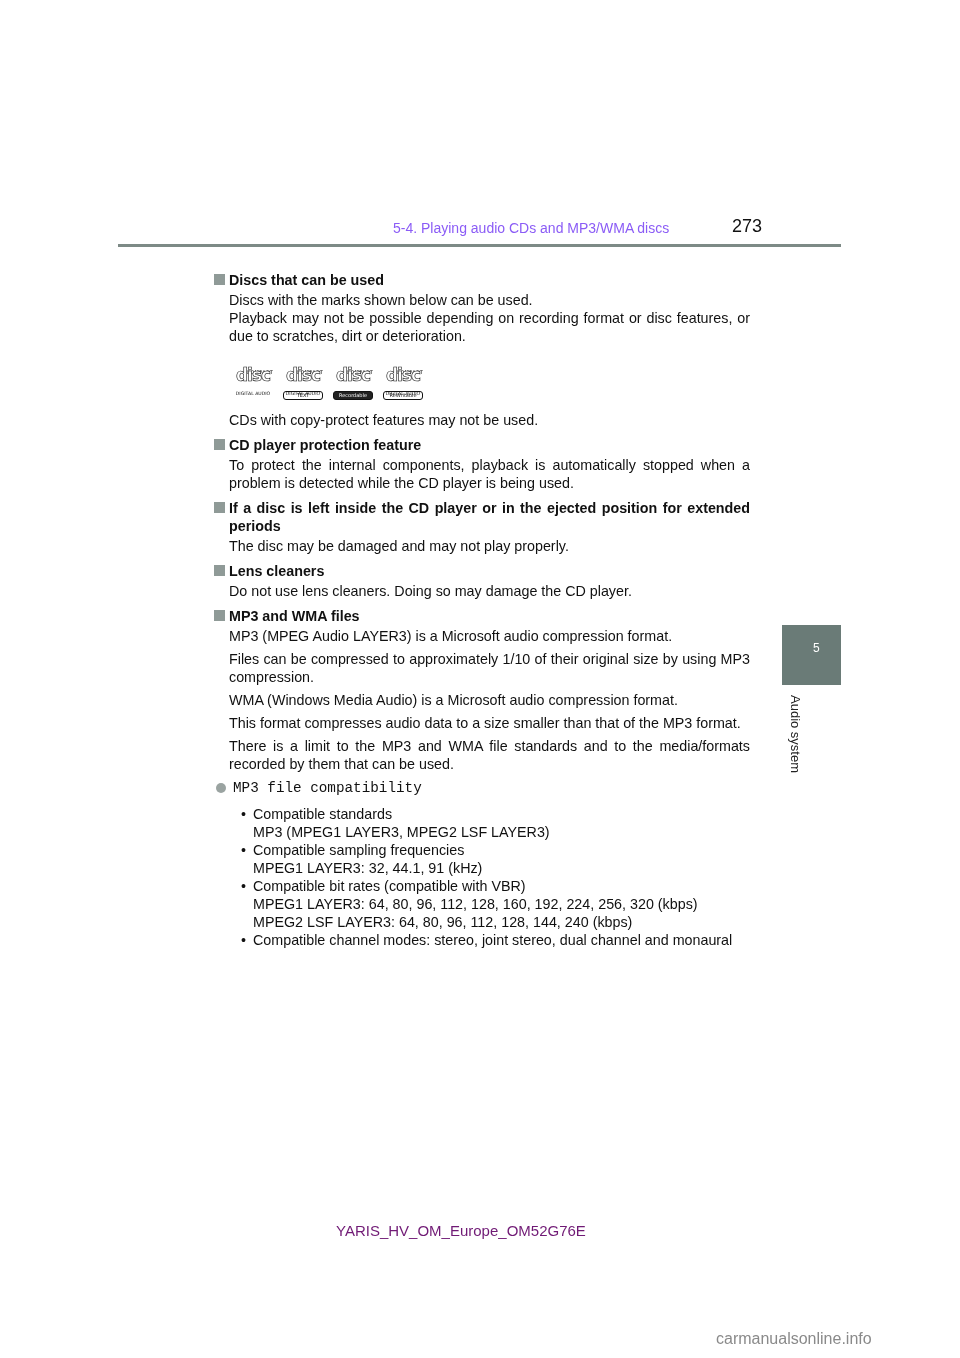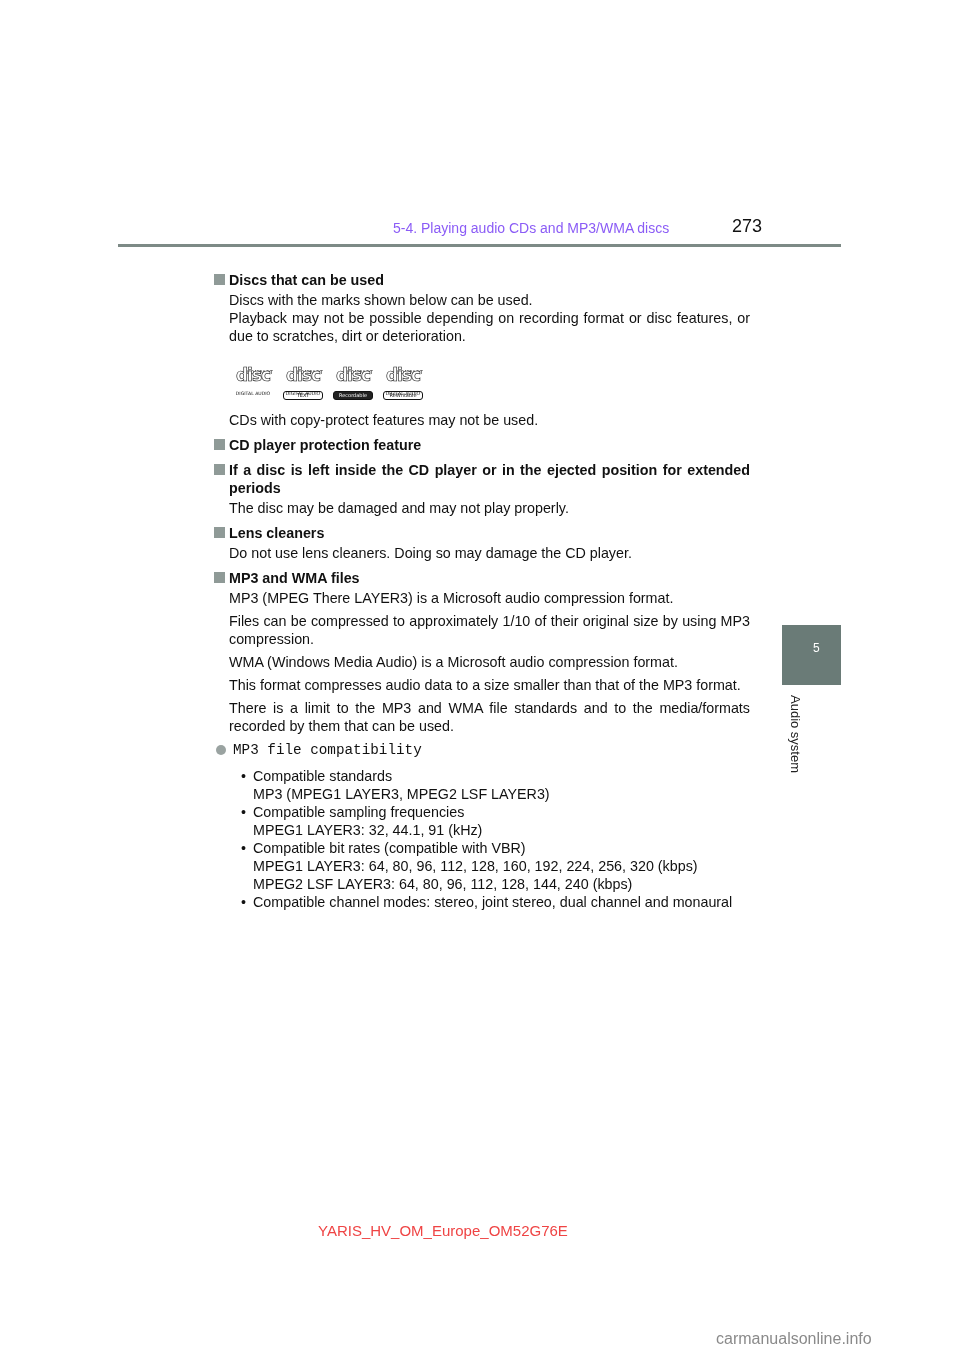--- a/index.html
+++ b/index.html
@@ -23,21 +23,21 @@
   .logo .disc { font-size: 17px; font-weight: bold; position: absolute; left: 0; right: 0; top: 3px; letter-spacing: -1px;
                 -webkit-text-stroke: 0.6px #111; color: #fff; }
   .logo .da { font-size: 4.6px; position: absolute; left: 0; right: 0; top: 22px; }
   .logo .tag { position: absolute; left: 2px; right: 2px; top: 28px; height: 7px; font-size: 5px; line-height: 7px; border: 1px solid #111; border-radius: 3px; }
   .logo .tag.dark { background: #222; color: #fff; }
   .sub-bullet { position: relative; padding-left: 19px; margin-top: 6px; font-family: Liberation Mono, monospace; }
   .sub-bullet .dot { position: absolute; left: 2px; top: 4px; width: 10px; height: 10px; border-radius: 50%; background: #9aa3a1; }
   .items { padding-left: 19px; margin-top: 8px; }
   .item { position: relative; padding-left: 20px; text-align: justify; }
   .item .b { position: absolute; left: 8px; top: 0; }
-  .footer { position: absolute; left: 318px; top: 1222px; font-size: 15px; color: #ef4444; }
+  .footer { position: absolute; left: 336px; top: 1222px; font-size: 15px; color: #701a75; }
   .watermark { position: absolute; left: 680px; top: 1330px; font-size: 16px; color: #8a8a8a; margin-left: 36px; }
 </style>
 </head>
 <body>
 
 <div class="header-title">5-4. Playing audio CDs and MP3/WMA discs</div>
 <div class="page-number">273</div>
 <div class="header-rule"></div>
 
 <div class="side-tab">
@@ -83,20 +83,23 @@
   </div>
 
   <div class="body">
     <p>CDs with copy-protect features may not be used.</p>
   </div>
 
   <div class="sec-head">
     <span class="sq"></span>
     <span>CD player protection feature</span>
   </div>
+  <div class="body">
+    <p>To protect the internal components, playback is automatically stopped when a problem is detected while the CD player is being used.</p>
+  </div>
 
   <div class="sec-head">
     <span class="sq"></span>
     <span>If a disc is left inside the CD player or in the ejected position for extended periods</span>
   </div>
   <div class="body">
     <p>The disc may be damaged and may not play properly.</p>
   </div>
 
   <div class="sec-head">
@@ -105,21 +108,21 @@
   </div>
   <div class="body">
     <p>Do not use lens cleaners. Doing so may damage the CD player.</p>
   </div>
 
   <div class="sec-head">
     <span class="sq"></span>
     <span>MP3 and WMA files</span>
   </div>
   <div class="body">
-    <p>MP3 (MPEG There LAYER3) is a Microsoft audio compression format.</p>
+    <p>MP3 (MPEG Audio LAYER3) is a Microsoft audio compression format.</p>
     <p>Files can be compressed to approximately 1/10 of their original size by using MP3 compression.</p>
     <p>WMA (Windows Media Audio) is a Microsoft audio compression format.</p>
     <p>This format compresses audio data to a size smaller than that of the MP3 format.</p>
     <p>There is a limit to the MP3 and WMA file standards and to the media/formats recorded by them that can be used.</p>
   </div>
 
   <div class="sub-bullet">
     <span class="dot"></span>
     <span>MP3 file compatibility</span>
   </div>

